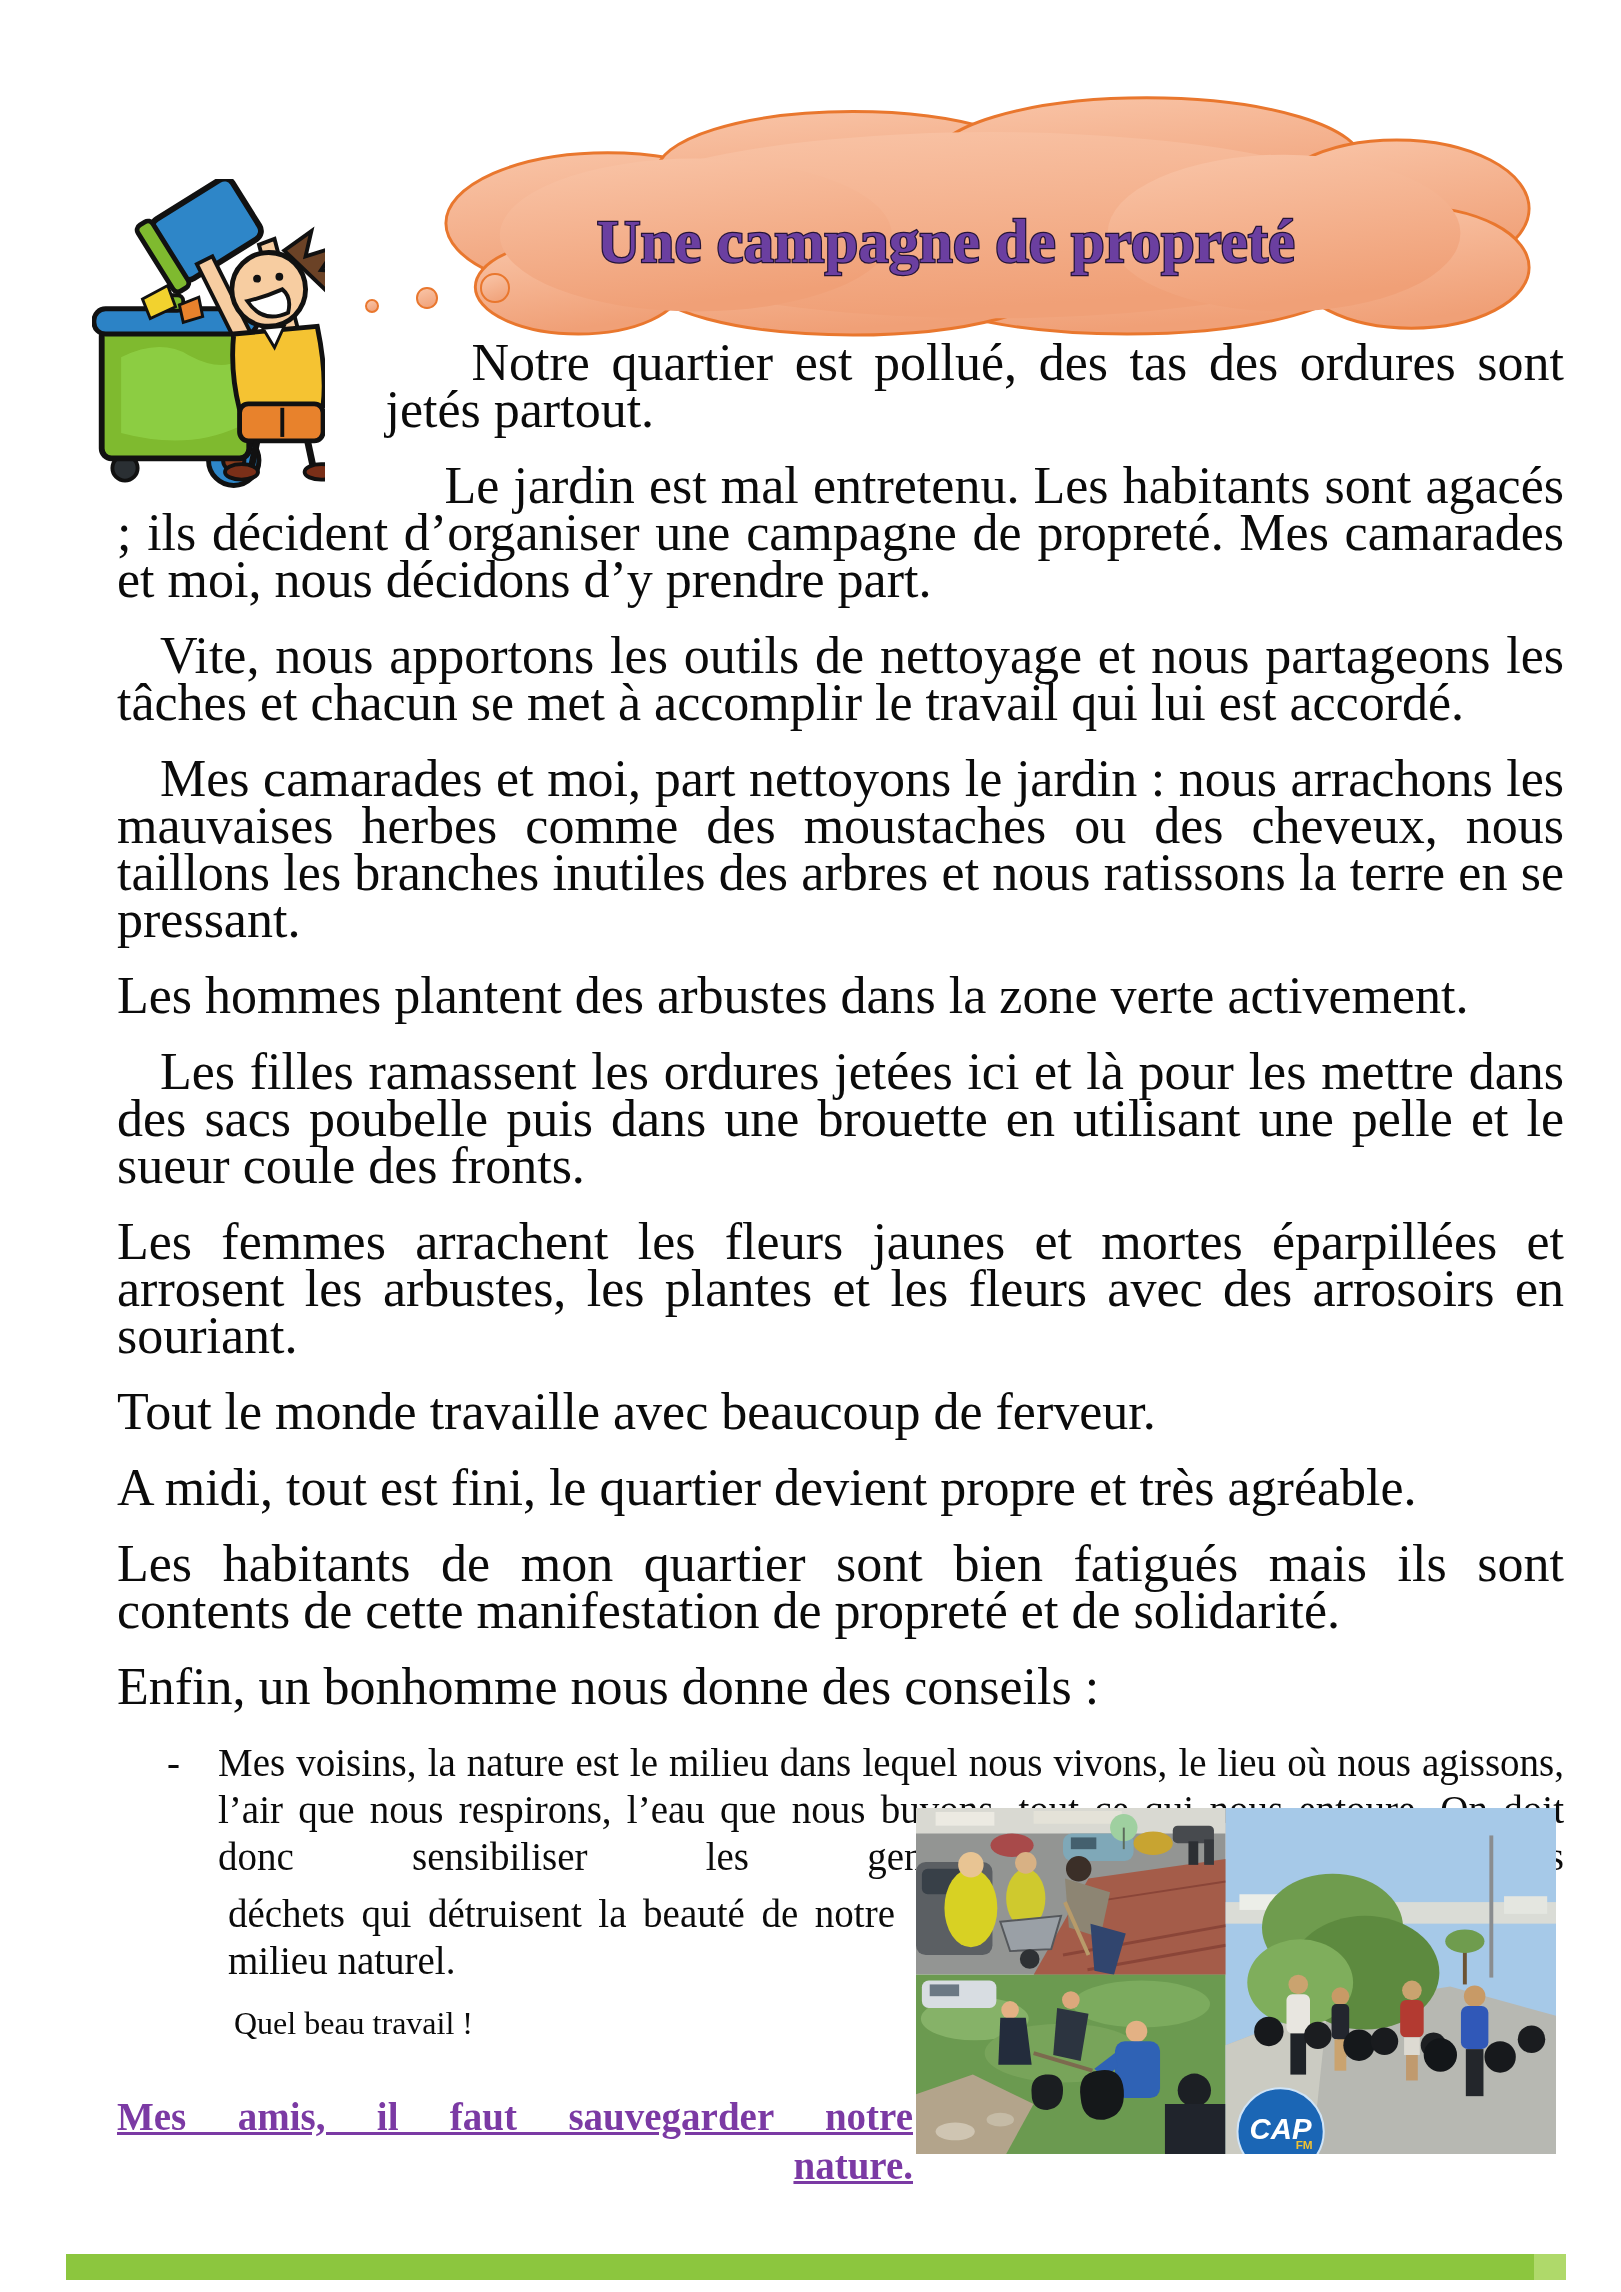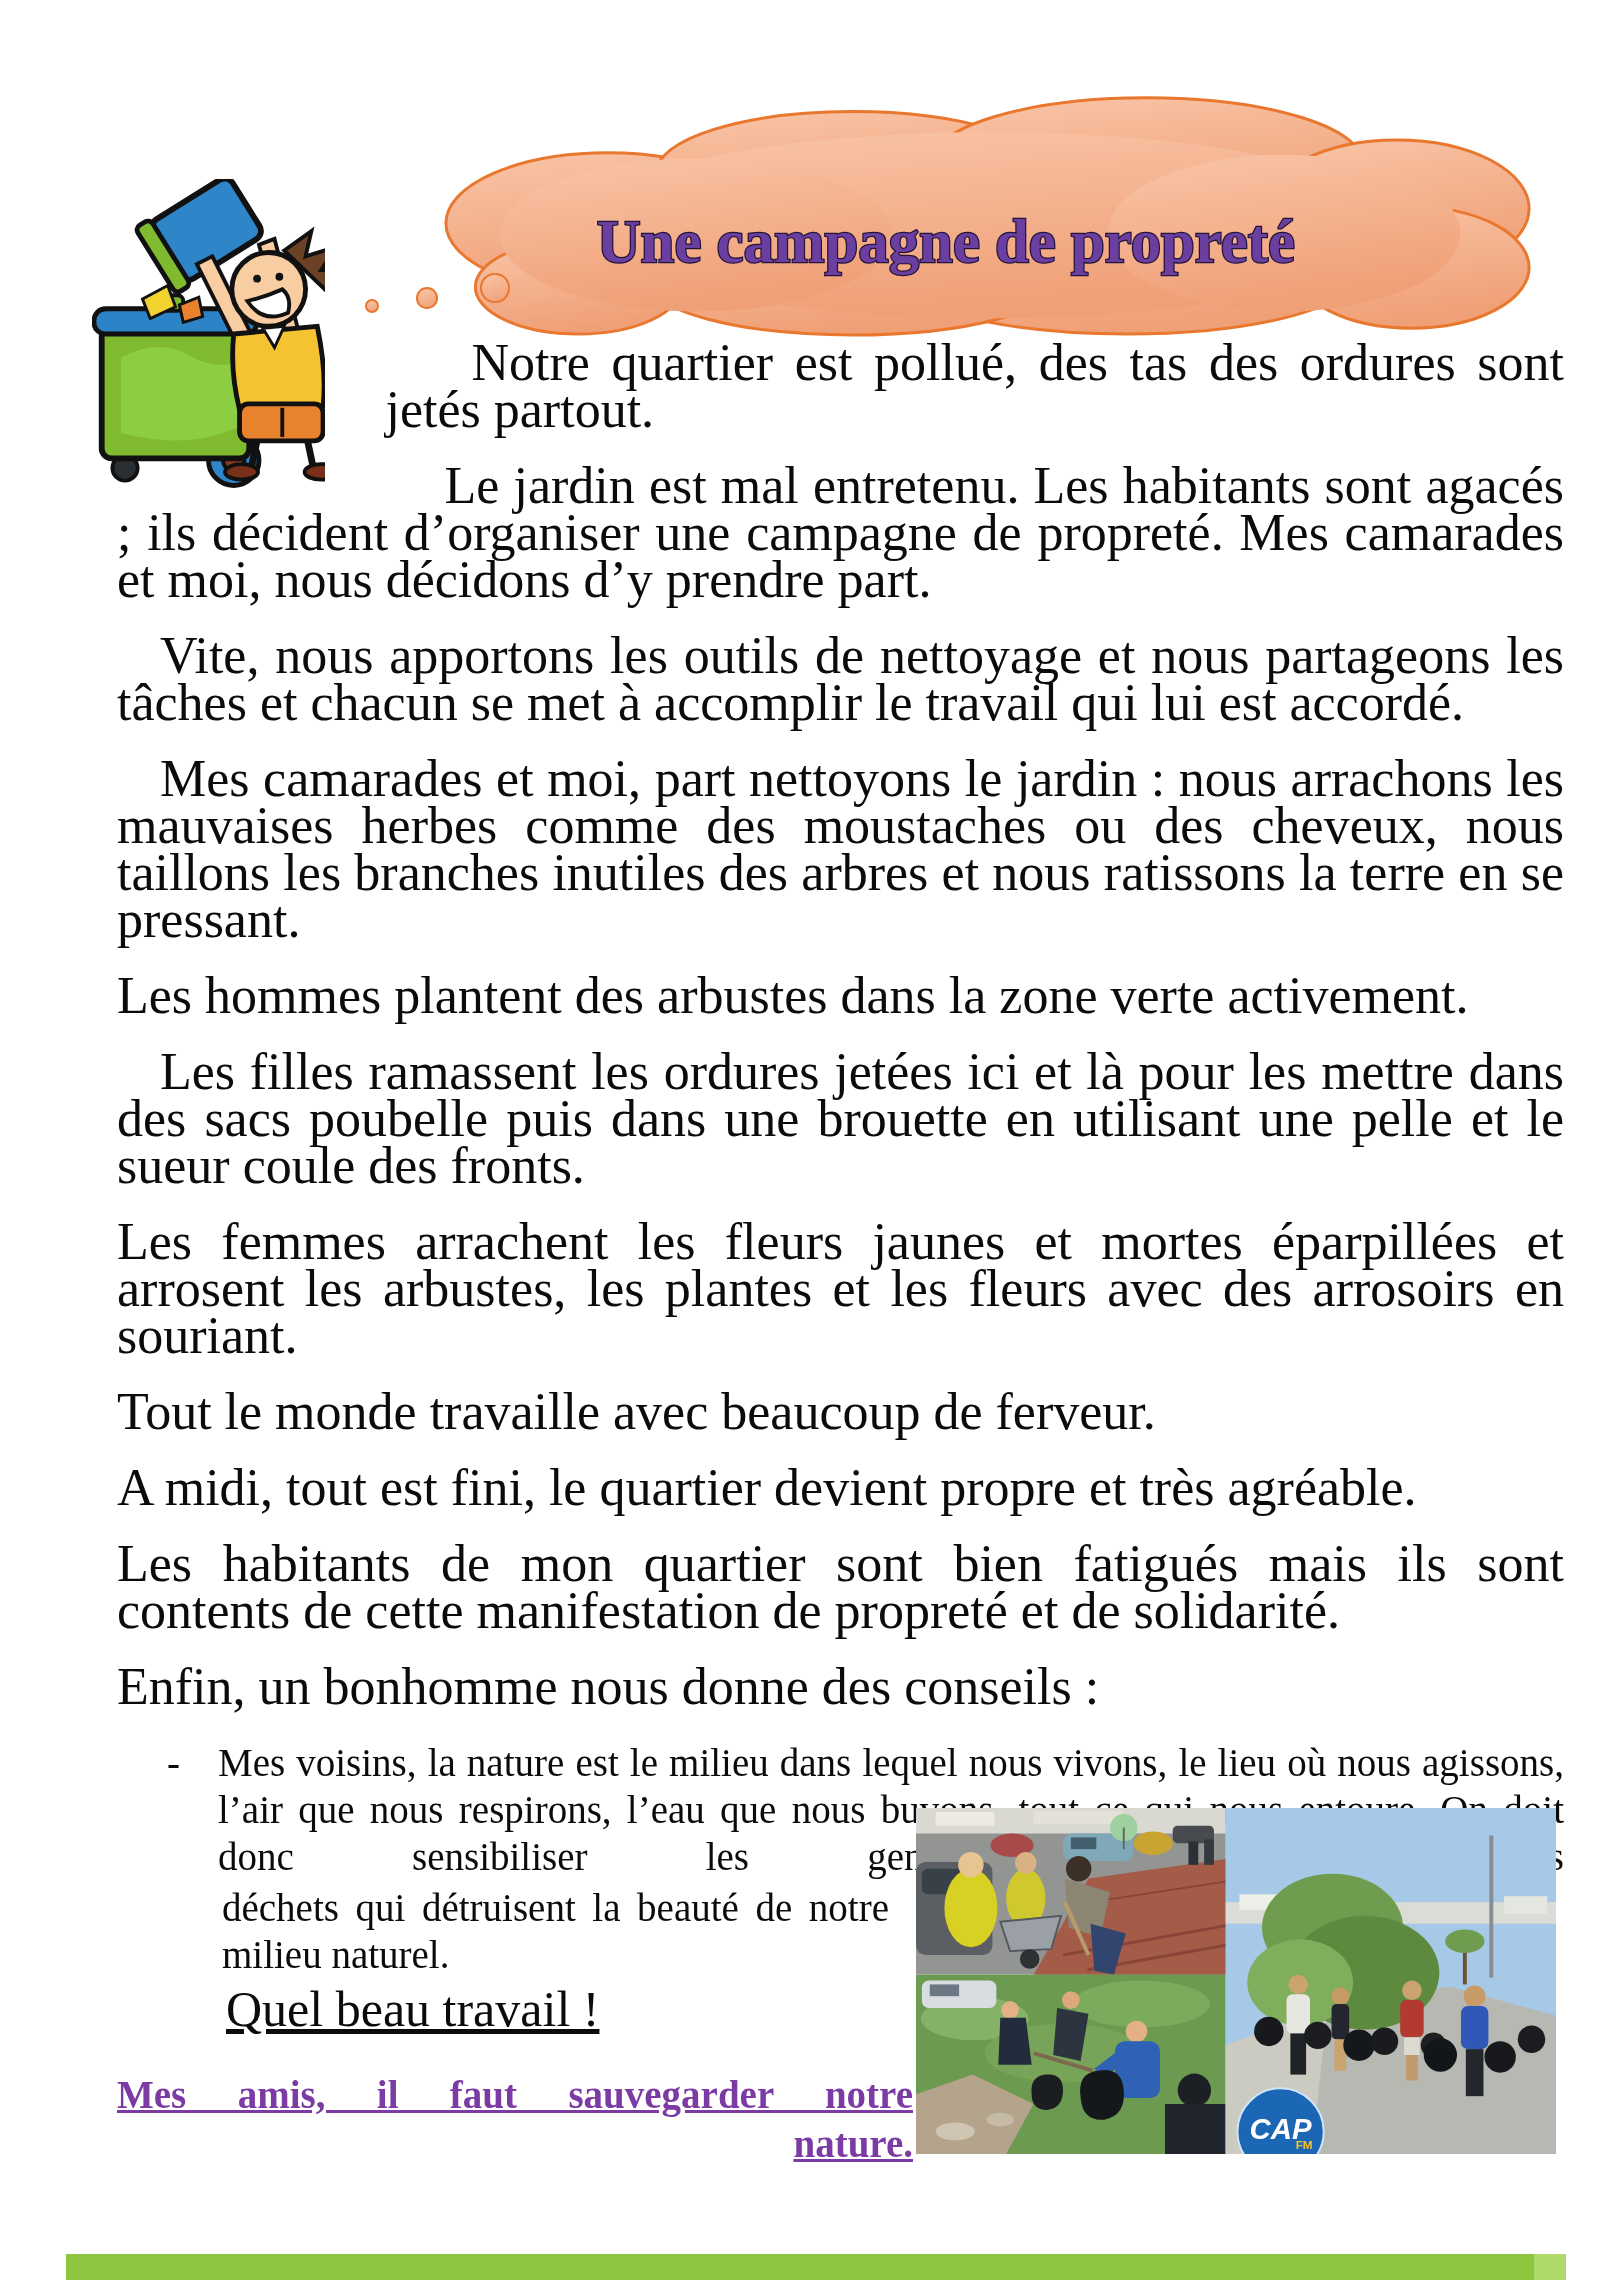--- a/index.html
+++ b/index.html
@@ -12,22 +12,22 @@
   .cartoon-float{float:left;width:233px;height:312px;margin:179px 61px 0 -25.5px;}
   .cloud-block{margin:86px 0 0 324px;width:1093px;height:253px;}
   .p1{margin-top:21.6px;text-indent:86px;}
   .p2{text-indent:59px;}
   .indent44{text-indent:43px;}
   .bullet-row{display:flex;margin:0 0 29px 0;}
   .bullet-dash{width:101px;padding-left:50px;box-sizing:border-box;
     font-size:39px;line-height:47px;flex:0 0 auto;}
   .bullet-body{flex:1 1 auto;min-width:0;}
   .bullet-part1{font-size:39px;line-height:47px;text-align:justify;text-align-last:justify;margin:0;}
-  .bullet-part2{font-size:39px;line-height:47px;text-align:justify;width:667px;margin:4px;}
-  .bullet-part3{font-size:50px;line-height:47px;margin:8px;text-decoration:underline;}
+  .bullet-part2{font-size:39px;line-height:47px;text-align:justify;width:667px;margin:10px;}
+  .bullet-part3{font-size:32px;line-height:47px;margin:16px;}
   .conclusion{margin-top:25.5px;width:796px;font-weight:bold;color:#7b3aa4;
     font-size:39px;line-height:49px;text-decoration:underline;}
   .conclusion .l1{text-align:justify;text-align-last:justify;}
   .conclusion .l2{text-align:right;}
   .bubble{position:absolute;border:2.9px solid #e9772e;border-radius:50%;
     background:linear-gradient(160deg,#f9c5a8,#f0a077);}
   #bubble-lg{left:480px;top:273px;width:25.5px;height:25.5px;}
   #bubble-md{left:416px;top:287px;width:17.6px;height:17.6px;}
   #bubble-sm{left:365px;top:299px;width:9.8px;height:9.8px;}
   .photo-collage{position:absolute;left:916px;top:1808px;width:640px;height:346px;}

